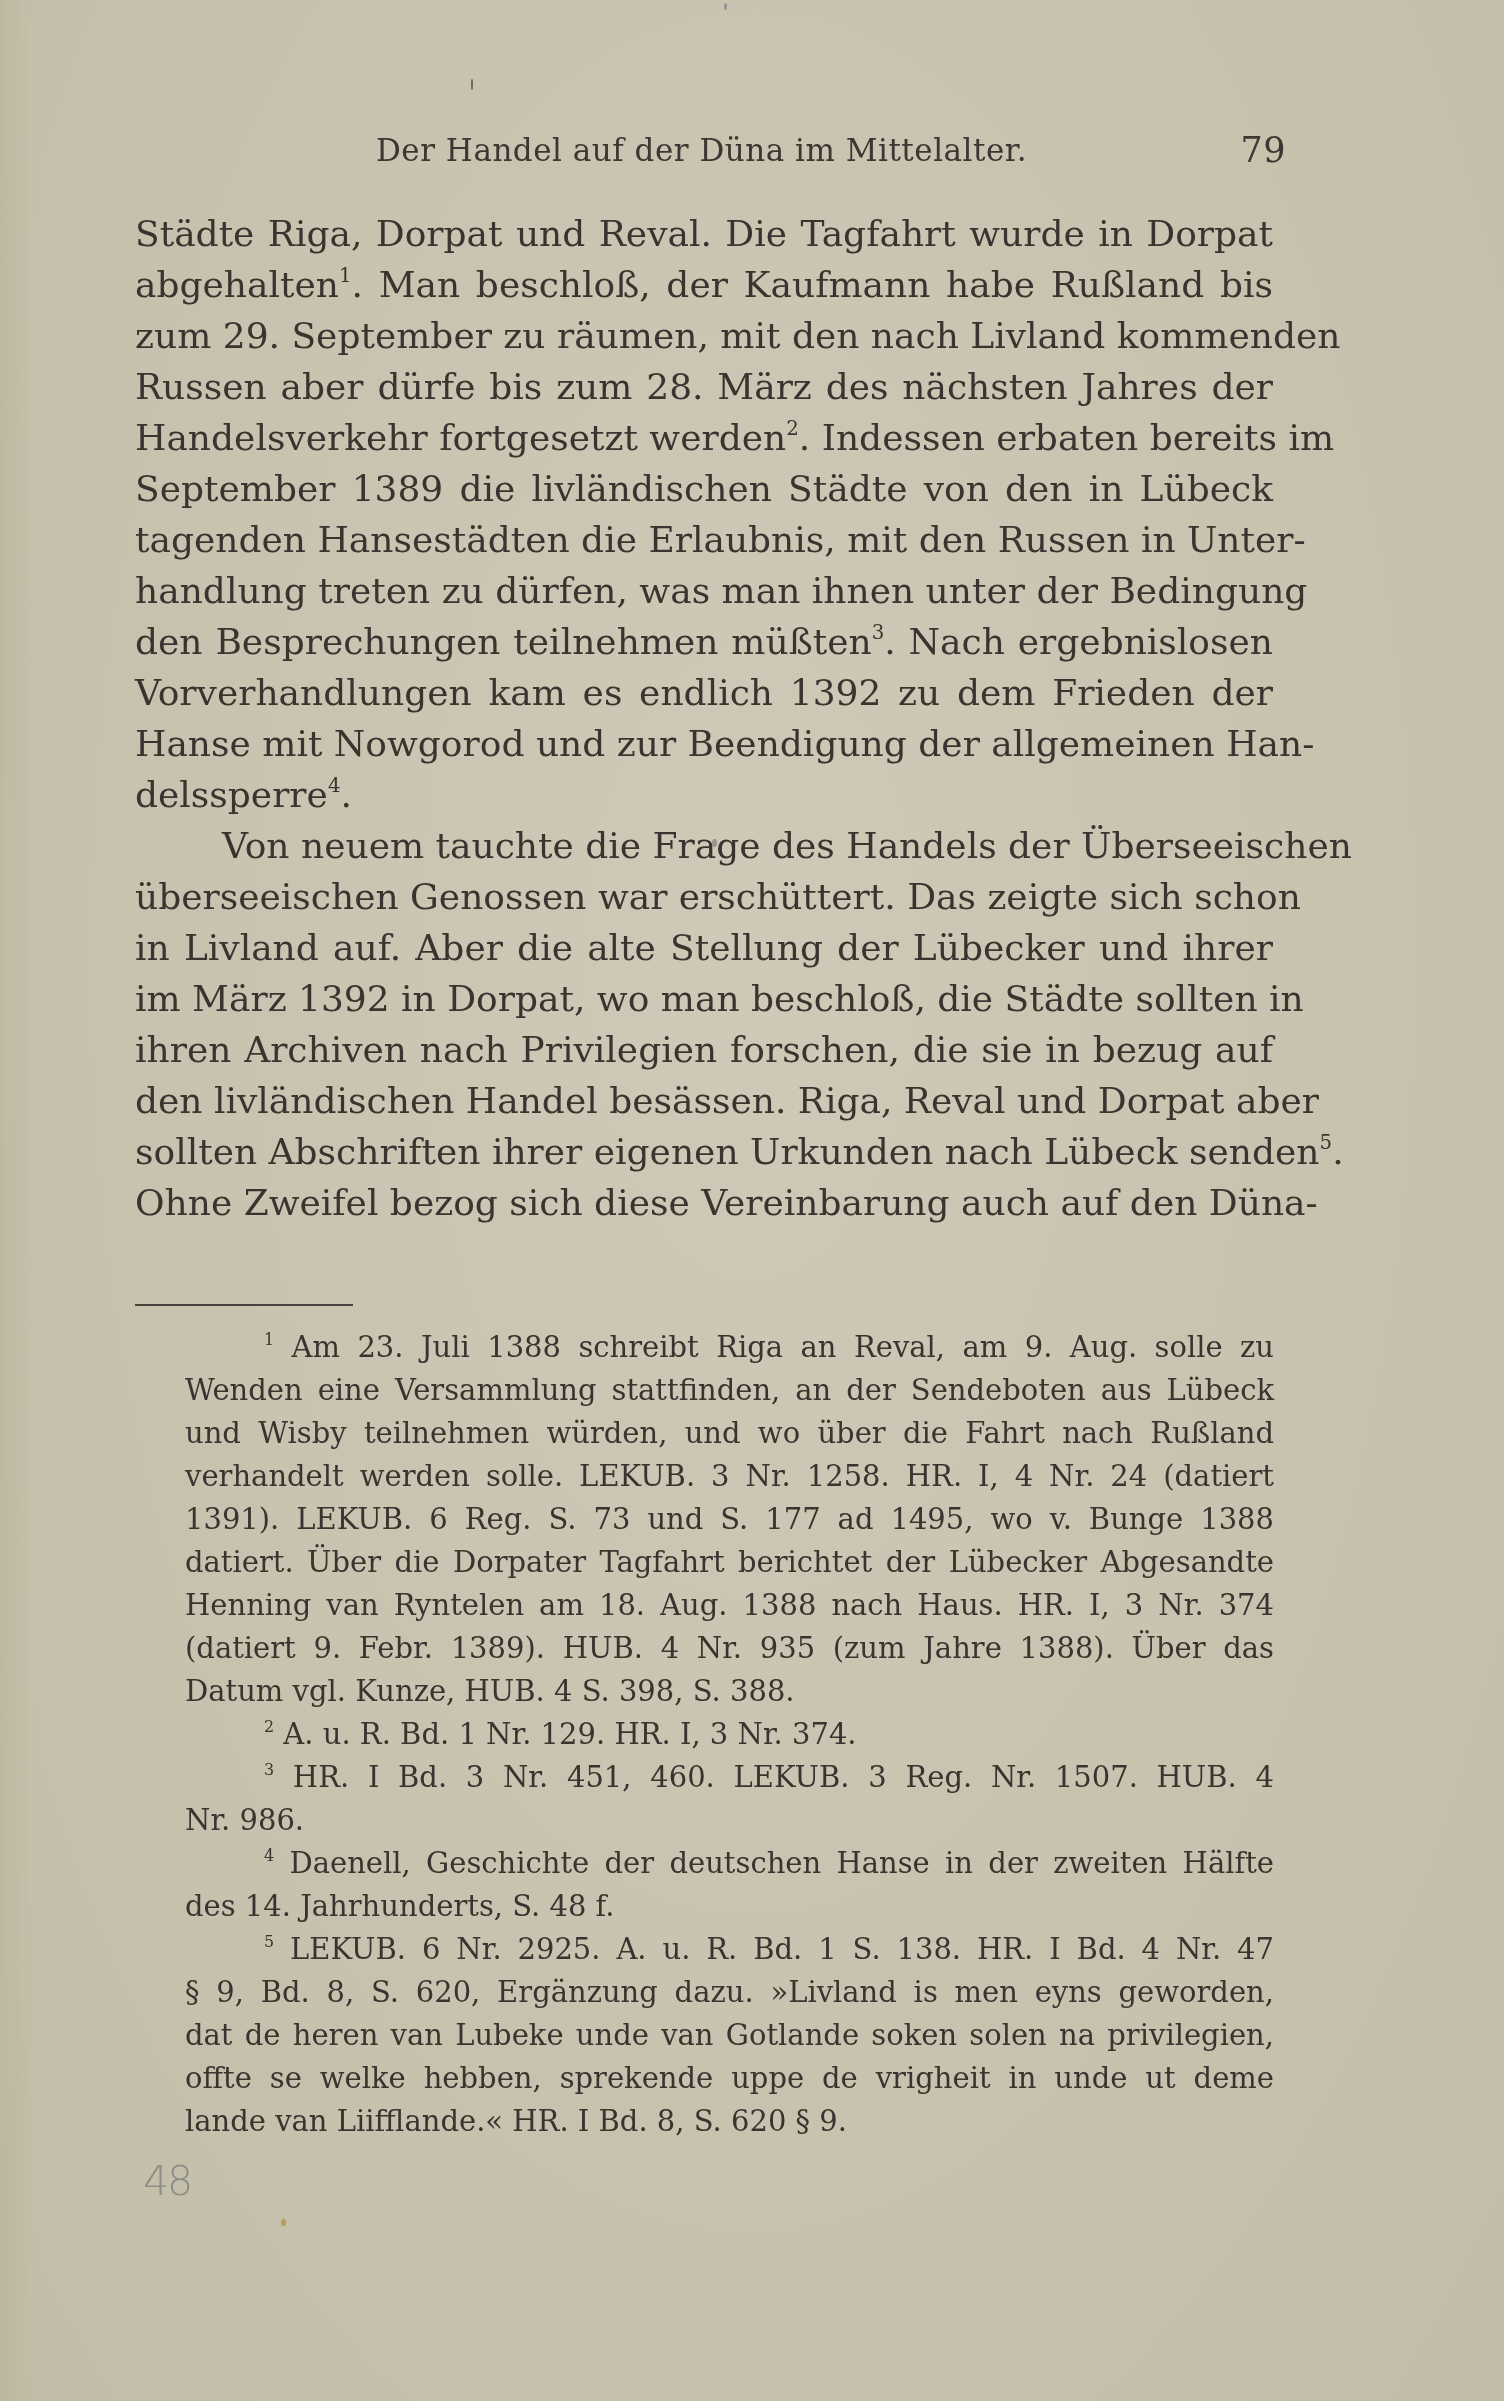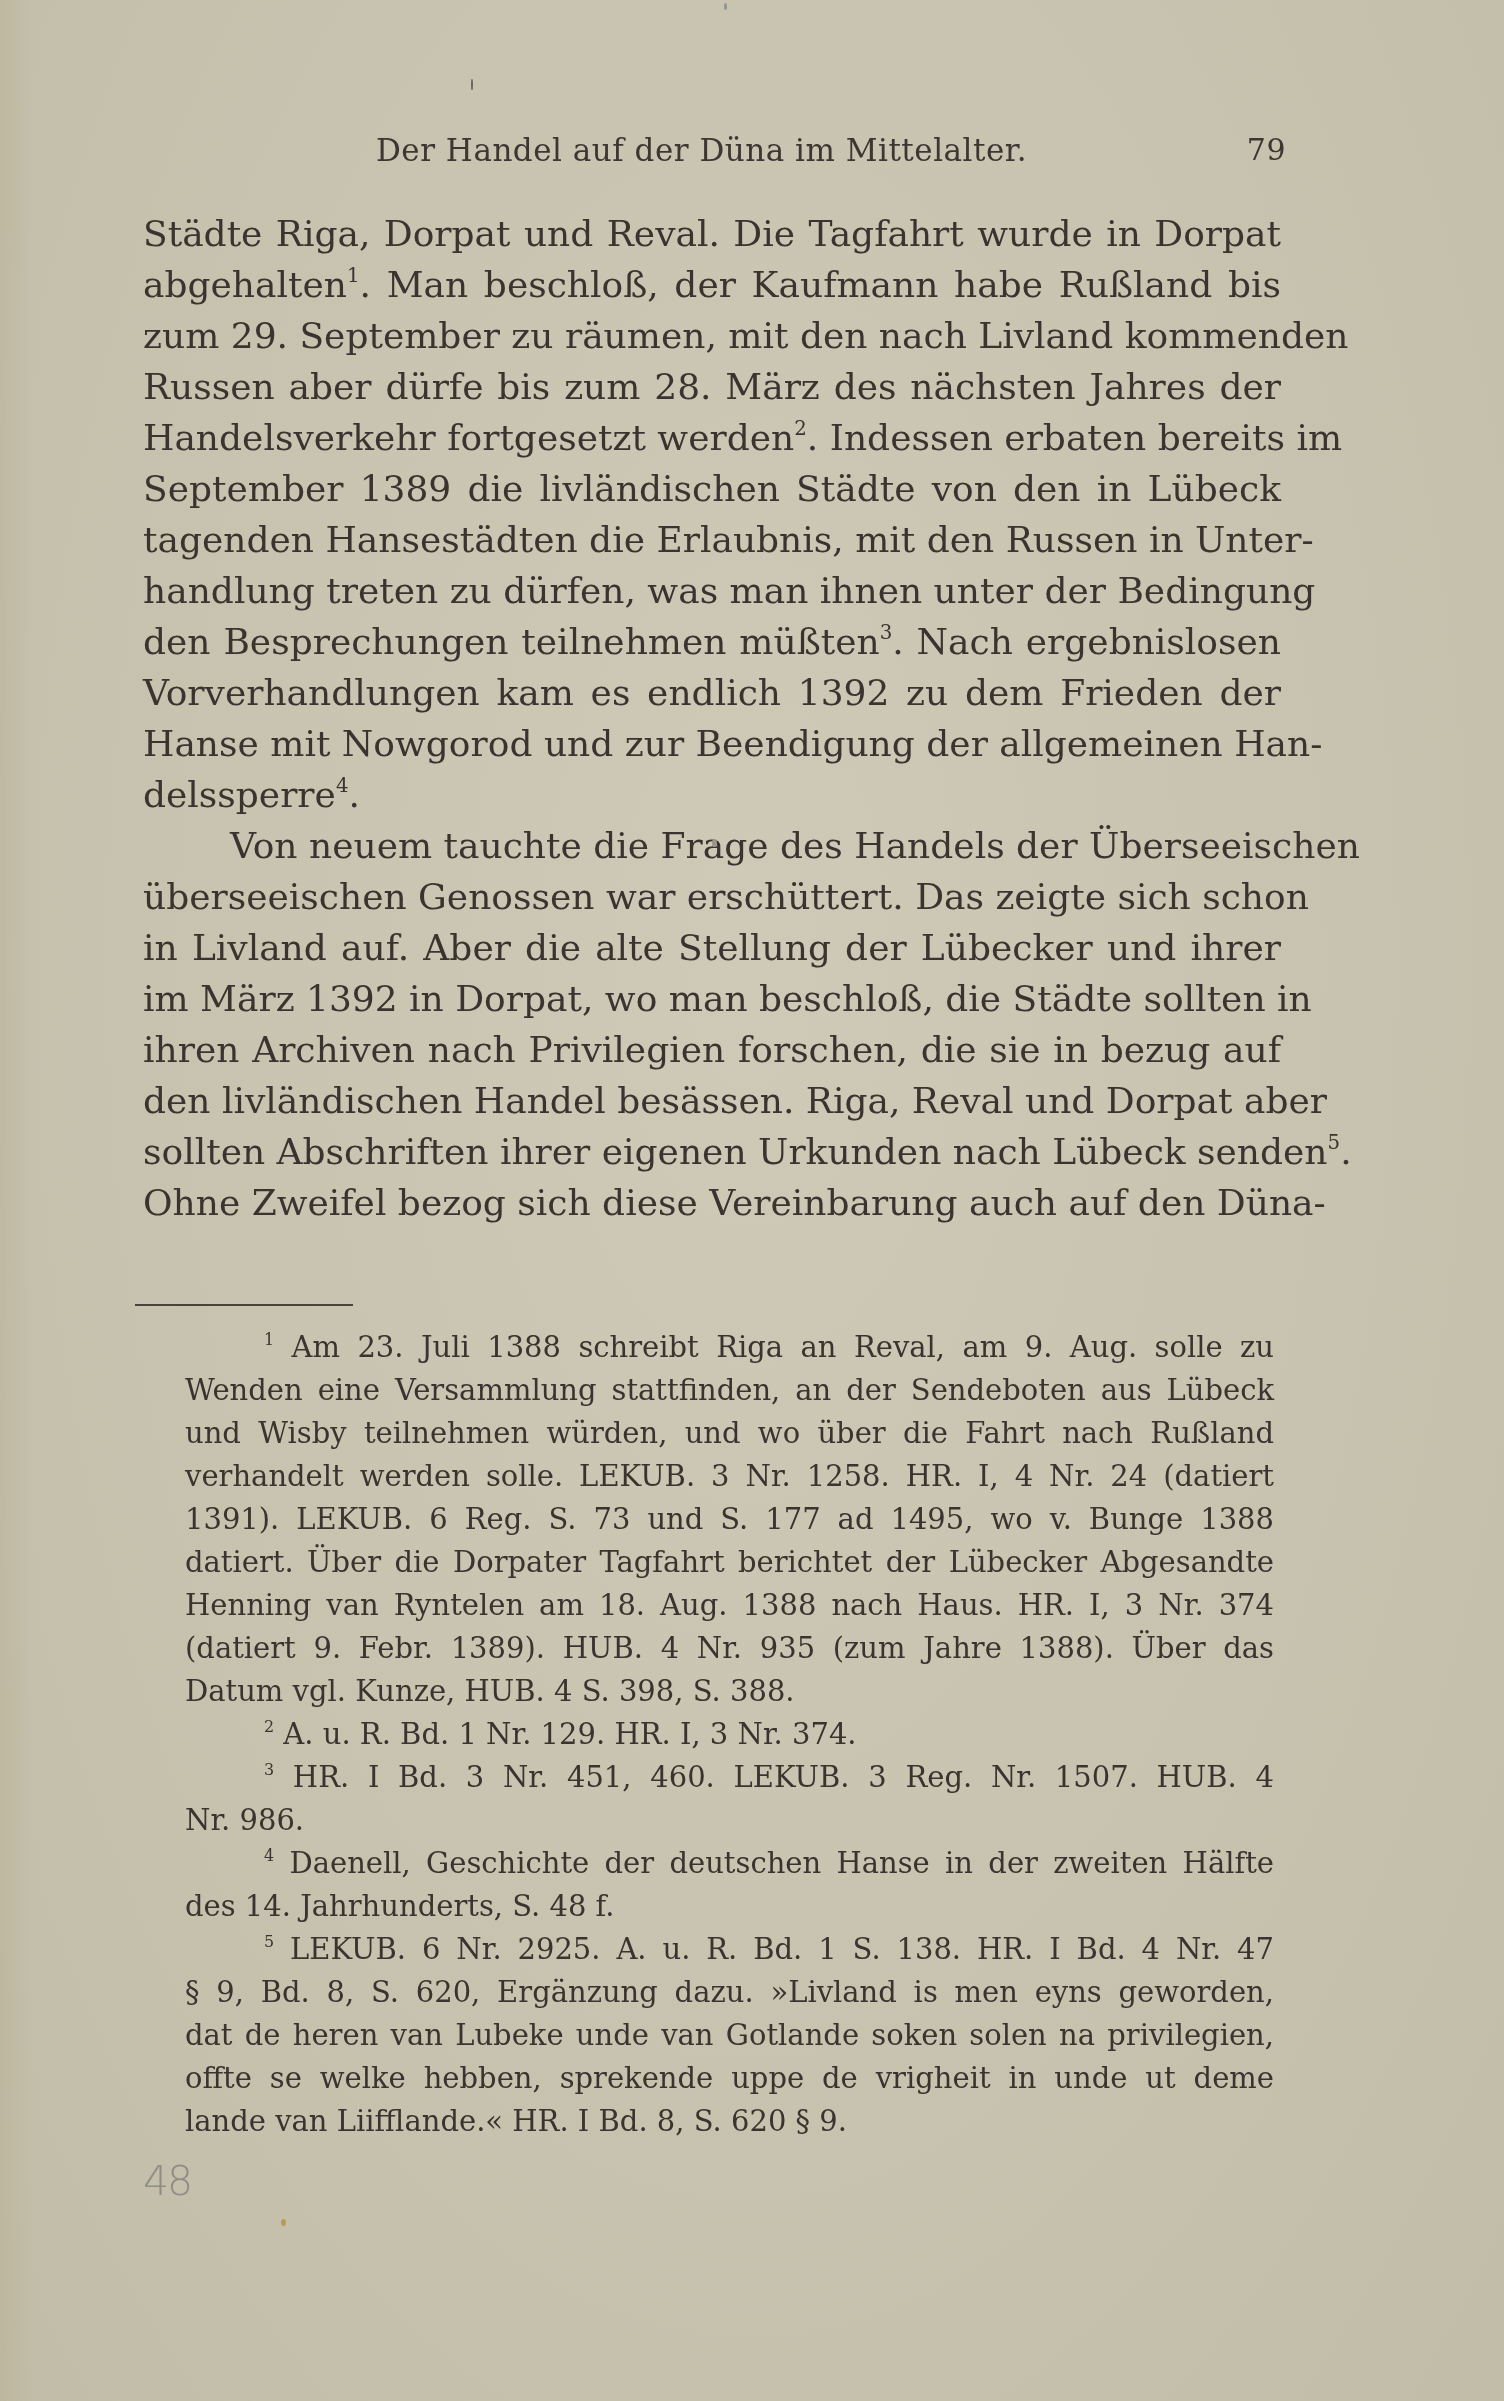--- a/index.html
+++ b/index.html
@@ -14,25 +14,25 @@
     color: #3a3430;
   }
   .page { position: absolute; left: 0; top: 0; width: 1479px; height: 2401px; padding-left: 48px; }
 
   .running-head {
     position: absolute; left: 376px; top: 130px; width: 910px;
     font-size: 31px; line-height: 40px; letter-spacing: 0.5px;
     color: #3d3733;
   }
   .running-head .title { position: absolute; left: 0; top: 0; white-space: nowrap; }
-  .running-head .pageno { position: absolute; right: 0; top: 0; font-size: 30px; }
+  .running-head .pageno { position: absolute; right: 0; top: 0; font-size: 35px; }
 
   .body-text {
     position: absolute; left: 135px; top: 208px; width: 1138px;
-    font-size: 36px; line-height: 51px; color: #3a3430; margin-left: 8px;
+    font-size: 36px; line-height: 51px; color: #3a3430;
   }
   .body-text .line {
     display: block; height: 51px; white-space: nowrap;
     text-align: justify; text-align-last: justify;
   }
   .body-text .line.last { text-align-last: left; }
   .body-text .line.indent { padding-left: 87px; }
 
   sup.fn { font-size: 0.55em; vertical-align: 0.75em; line-height: 0; }
 

